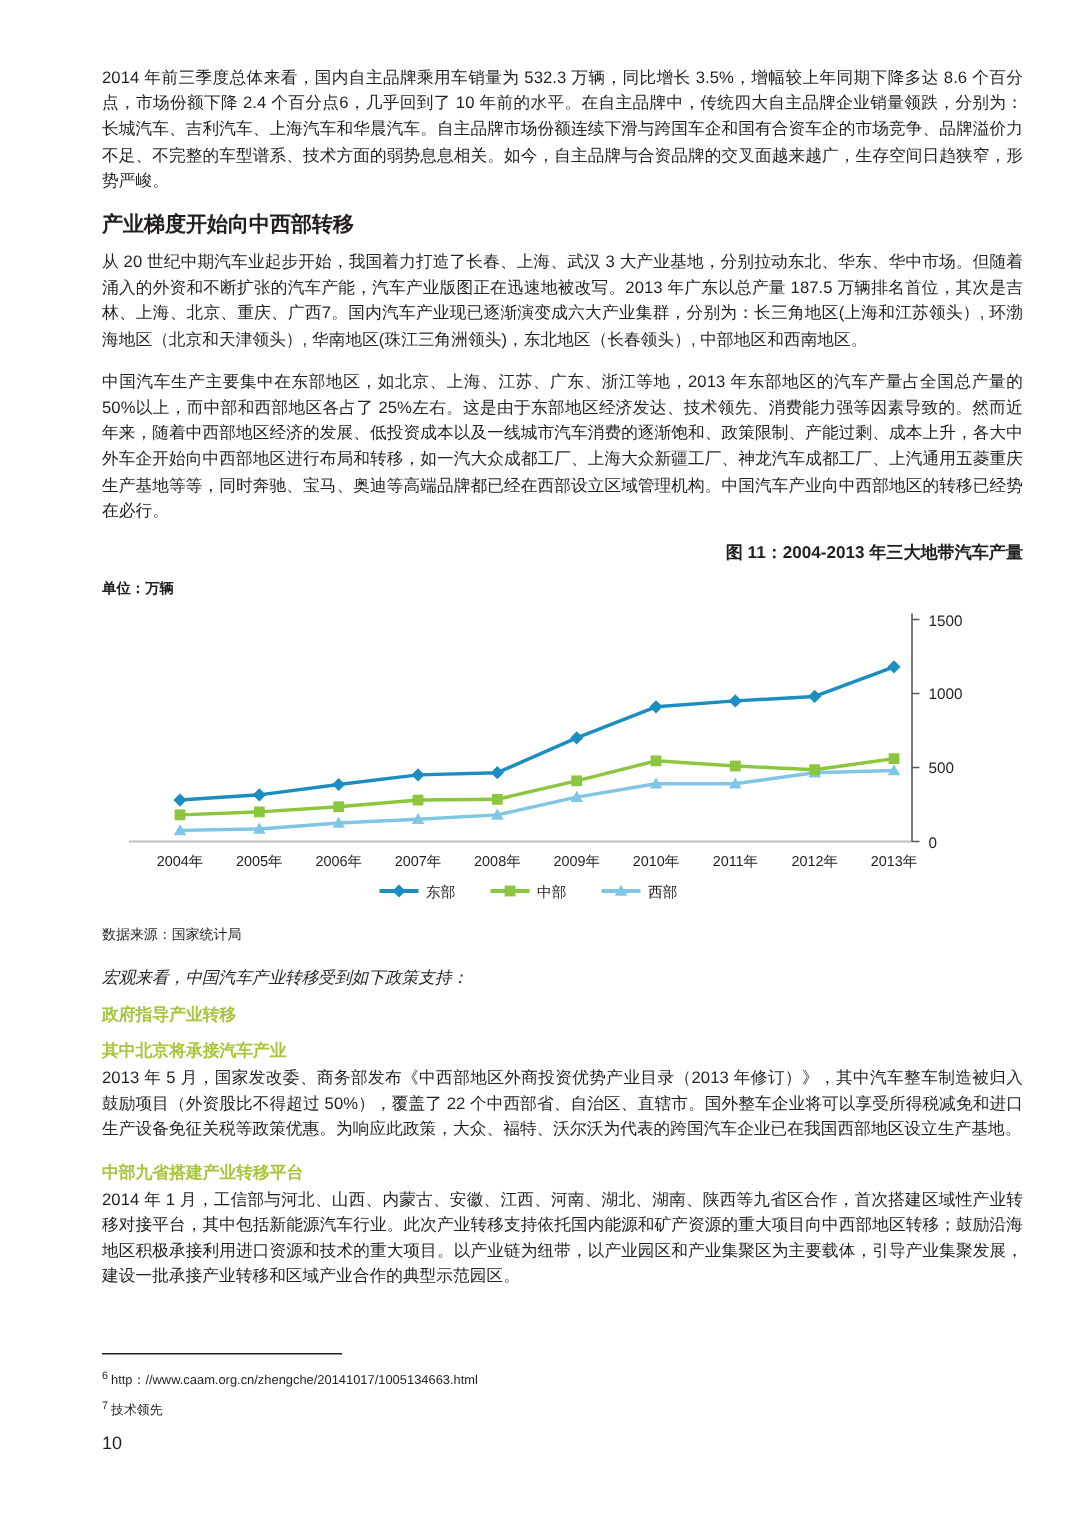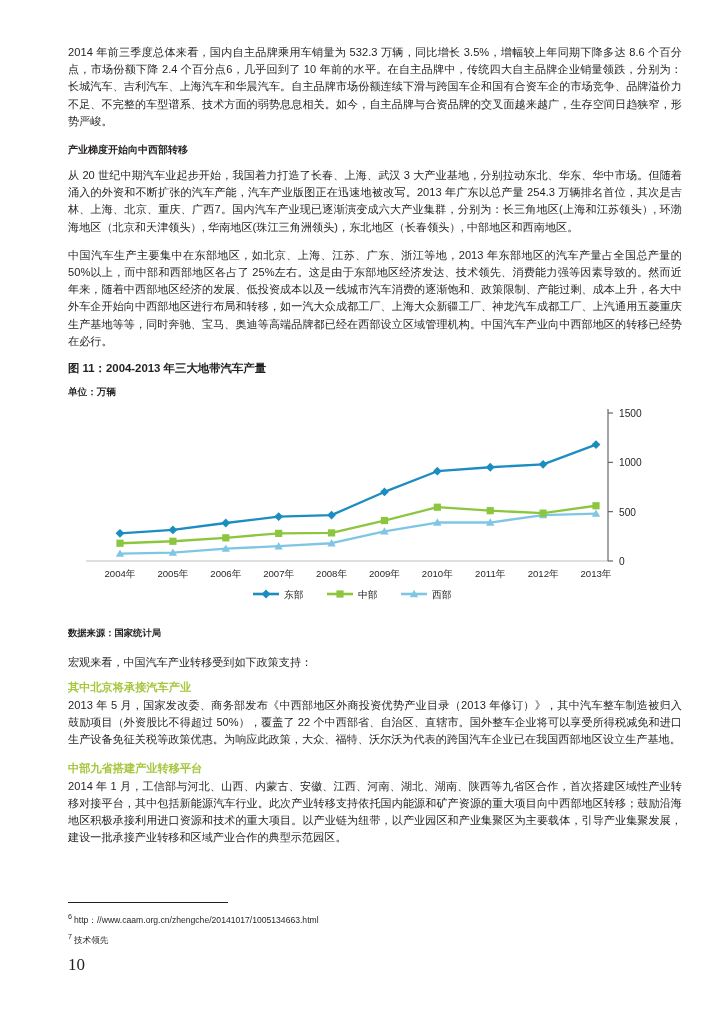--- a/index.html
+++ b/index.html
@@ -33,68 +33,69 @@
     margin: 0 0 11px 0;
     font-size: 11.1px;
     line-height: 17.2px;
     text-align: justify;
     text-justify: inter-ideograph;
     letter-spacing: 0.05px;
     color: #231f20;
   }
   .sec-head {
     margin: 4px 0 9px 0;
-    font-size: 10px;
+    font-size: 14px;
     line-height: 17px;
     font-weight: bold;
     color: #231f20;
   }
   .green-head {
     margin: 8px 0 2px 0;
     font-size: 11.2px;
     line-height: 16px;
     font-weight: bold;
     color: #a6c63c;
   }
   .lead-line {
     margin: 0 0 8px 0;
     font-size: 11.1px;
     line-height: 17px;
     color: #231f20;
+    font-style: italic;
   }
 
   
   .figure-block {
     margin-top: 10px;
     position: relative;
   }
   .fig-title {
-    text-align: left;
+    text-align: right;
     font-size: 11.4px;
     font-weight: bold;
     color: #231f20;
     margin: 2px 0 10px 0;
   }
   .fig-unit {
     font-size: 9.6px;
     font-weight: bold;
     color: #231f20;
     margin: 0 0 2px 0;
   }
   .chart-wrap {
     position: relative;
     width: 614px;
     height: 200px;
   }
   .chart-svg { display: block; }
   .fig-source {
     font-size: 9.3px;
-    font-weight: bold;
-    color: #231f20;
-    margin: 26px 0 14px 0;
+    font-weight: normal;
+    color: #231f20;
+    margin: 16px 0 14px 0;
   }
 
   
   .footnote-area {
     position: absolute;
     left: 56px;
     top: 902px;
     width: 614px;
   }
   .fn-rule {
@@ -111,37 +112,36 @@
   }
   .fn-line sup {
     font-size: 7.2px;
     vertical-align: super;
     margin-right: 2px;
   }
   .page-num {
     position: absolute;
     left: 56px;
     top: 955px;
-    font-size: 17px;
-    color: #231f20;
-    font-family: Liberation Serif, serif;
+    font-size: 12px;
+    color: #231f20;
   }
 </style>
 </head>
 <body>
 
 <div class="page">
 
   <div class="content">
 
     <p class="body-text">2014 年前三季度总体来看，国内自主品牌乘用车销量为 532.3 万辆，同比增长 3.5%，增幅较上年同期下降多达 8.6 个百分点，市场份额下降 2.4 个百分点6，几乎回到了 10 年前的水平。在自主品牌中，传统四大自主品牌企业销量领跌，分别为：长城汽车、吉利汽车、上海汽车和华晨汽车。自主品牌市场份额连续下滑与跨国车企和国有合资车企的市场竞争、品牌溢价力不足、不完整的车型谱系、技术方面的弱势息息相关。如今，自主品牌与合资品牌的交叉面越来越广，生存空间日趋狭窄，形势严峻。</p>
 
     <p class="sec-head">产业梯度开始向中西部转移</p>
 
-    <p class="body-text">从 20 世纪中期汽车业起步开始，我国着力打造了长春、上海、武汉 3 大产业基地，分别拉动东北、华东、华中市场。但随着涌入的外资和不断扩张的汽车产能，汽车产业版图正在迅速地被改写。2013 年广东以总产量 254.3 万辆排名首位，其次是吉林、上海、北京、重庆、广西7。国内汽车产业现已逐渐演变成六大产业集群，分别为：长三角地区(上海和江苏领头）, 环渤海地区（北京和天津领头）, 华南地区(珠江三角洲领头)，东北地区（长春领头）, 中部地区和西南地区。</p>
+    <p class="body-text">从 20 世纪中期汽车业起步开始，我国着力打造了长春、上海、武汉 3 大产业基地，分别拉动东北、华东、华中市场。但随着涌入的外资和不断扩张的汽车产能，汽车产业版图正在迅速地被改写。2013 年广东以总产量 187.5 万辆排名首位，其次是吉林、上海、北京、重庆、广西7。国内汽车产业现已逐渐演变成六大产业集群，分别为：长三角地区(上海和江苏领头）, 环渤海地区（北京和天津领头）, 华南地区(珠江三角洲领头)，东北地区（长春领头）, 中部地区和西南地区。</p>
 
     <p class="body-text">中国汽车生产主要集中在东部地区，如北京、上海、江苏、广东、浙江等地，2013 年东部地区的汽车产量占全国总产量的 50%以上，而中部和西部地区各占了 25%左右。这是由于东部地区经济发达、技术领先、消费能力强等因素导致的。然而近年来，随着中西部地区经济的发展、低投资成本以及一线城市汽车消费的逐渐饱和、政策限制、产能过剩、成本上升，各大中外车企开始向中西部地区进行布局和转移，如一汽大众成都工厂、上海大众新疆工厂、神龙汽车成都工厂、上汽通用五菱重庆生产基地等等，同时奔驰、宝马、奥迪等高端品牌都已经在西部设立区域管理机构。中国汽车产业向中西部地区的转移已经势在必行。</p>
 
     <div class="figure-block">
 
       <div class="fig-title">图 11：2004-2013 年三大地带汽车产量</div>
 
       <div class="fig-unit">单位：万辆</div>
 
       <div class="chart-wrap">
@@ -209,20 +209,21 @@
             <polygon points="346,188.8 341.8,196.2 350.2,196.2" fill="#7fc6e5"></polygon>
             <text x="364" y="197" font-size="9.8" fill="#231f20" font-family="&quot;Liberation Sans&quot;, sans-serif">西部</text>
           </svg>
       </div>
 
       <div class="fig-source">数据来源：国家统计局</div>
     </div>
 
     <p class="lead-line">宏观来看，中国汽车产业转移受到如下政策支持：</p>
 
+    <p class="green-head">政府指导产业转移</p>
 
     <p class="green-head">其中北京将承接汽车产业</p>
     <p class="body-text">2013 年 5 月，国家发改委、商务部发布《中西部地区外商投资优势产业目录（2013 年修订）》，其中汽车整车制造被归入鼓励项目（外资股比不得超过 50%），覆盖了 22 个中西部省、自治区、直辖市。国外整车企业将可以享受所得税减免和进口生产设备免征关税等政策优惠。为响应此政策，大众、福特、沃尔沃为代表的跨国汽车企业已在我国西部地区设立生产基地。</p>
 
     <p class="green-head">中部九省搭建产业转移平台</p>
     <p class="body-text">2014 年 1 月，工信部与河北、山西、内蒙古、安徽、江西、河南、湖北、湖南、陕西等九省区合作，首次搭建区域性产业转移对接平台，其中包括新能源汽车行业。此次产业转移支持依托国内能源和矿产资源的重大项目向中西部地区转移；鼓励沿海地区积极承接利用进口资源和技术的重大项目。以产业链为纽带，以产业园区和产业集聚区为主要载体，引导产业集聚发展，建设一批承接产业转移和区域产业合作的典型示范园区。</p>
 
   </div>
 
   <div class="footnote-area">

